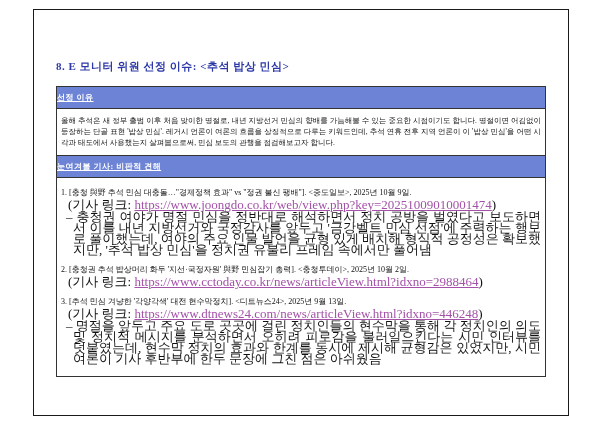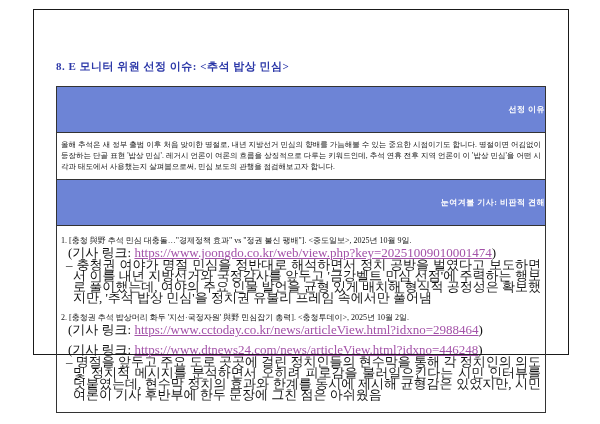--- a/index.html
+++ b/index.html
@@ -1,33 +1,33 @@
 <!DOCTYPE html>
 <html style="--title_blue: #2c38a8; --header_bar_bg: #6d84d6; --header_bar_text: #ffffff; --link_purple: #a352a8; --border_black: #1a1a1a;"><head>
 <meta charset="utf-8">
 <style>
   html,body{margin:0;padding:0;}
   body{
     width:600px;height:424px;background:#ffffff;position:relative;overflow:hidden;
     font-family:"Liberation Serif","DejaVu Serif",serif;color:#111;
   }
   .page-frame{
-    position:absolute;left:33px;top:9px;width:536px;height:346px;
+    position:absolute;left:33px;top:9px;width:536px;height:407px;
     border:1px solid var(--border_black,#1a1a1a);background:#fff;box-sizing:border-box;
   }
   .content{padding:0 22px;}
   .title{
     margin:49px 0 12px 0;font-size:11px;font-weight:bold;letter-spacing:0.5px;
     color:var(--title_blue,#2c38a8);
   }
   .tbl{border:1px solid #333;}
   .tbl > div + div{border-top:1px solid #333;}
   .bar{
     background:var(--header_bar_bg,#6d84d6);color:var(--header_bar_text,#fff);
-    font-weight:bold;font-size:8px;text-align:right;padding:17px 0;letter-spacing:0.5px;
+    font-weight:bold;font-size:8px;text-align:left;padding:5px 0;letter-spacing:0.5px;text-decoration:underline;
   }
   .cell{font-size:7.5px;line-height:11px;padding:6px 4px 7px 4px;text-align:justify;}
   .articles-cell{padding:9px 4px 12px 4px;}
   .article{margin-bottom:9px;}
   .article:last-child{margin-bottom:0;}
   .headline{margin:0 0 1px 0;font-size:8px;font-weight:normal;line-height:11px;}
   .linkline{margin:0 0 1px 7px;font-size:13px;line-height:11px;}
   .url{color:var(--link_purple,#a352a8);text-decoration:underline;cursor:pointer;}
   .comment{
     margin:0 0 0 12px;font-size:13px;line-height:11px;text-indent:-7px;text-align:justify;
@@ -56,20 +56,21 @@
           <p class="linkline"><span>(기사 링크: </span><a class="url">https://www.joongdo.co.kr/web/view.php?key=20251009010001474</a><span>)</span></p>
           <p class="comment">– 충청권 여야가 명절 민심을 정반대로 해석하면서 정치 공방을 벌였다고 보도하면서 이를 내년 지방선거와 국정감사를 앞두고 '금강벨트 민심 선점'에 주력하는 행보로 풀이했는데, 여야의 주요 인물 발언을 균형 있게 배치해 형식적 공정성은 확보했지만, '추석 밥상 민심'을 정치권 유불리 프레임 속에서만 풀어냄</p>
         </div>
 
         <div class="article">
           <p class="headline">2. [충청권 추석 밥상머리 화두 '지선·국정자원' 與野 민심잡기 총력]. &lt;충청투데이&gt;, 2025년 10월 2일.</p>
           <p class="linkline"><span>(기사 링크: </span><a class="url">https://www.cctoday.co.kr/news/articleView.html?idxno=2988464</a><span>)</span></p>
         </div>
 
         <div class="article">
+          <p class="headline">3. [추석 민심 겨냥한 '각양각색' 대전 현수막정치]. &lt;디트뉴스24&gt;, 2025년 9월 13일.</p>
           <p class="linkline"><span>(기사 링크: </span><a class="url">https://www.dtnews24.com/news/articleView.html?idxno=446248</a><span>)</span></p>
           <p class="comment">– 명절을 앞두고 주요 도로 곳곳에 걸린 정치인들의 현수막을 통해 각 정치인의 의도 및 정치적 메시지를 분석하면서 오히려 피로감을 불러일으킨다는 시민 인터뷰를 덧붙였는데, 현수막 정치의 효과와 한계를 동시에 제시해 균형감은 있었지만, 시민 여론이 기사 후반부에 한두 문장에 그친 점은 아쉬웠음</p>
         </div>
 
       </div>
     </div>
   </div>
 </div>
 
 </body></html>

